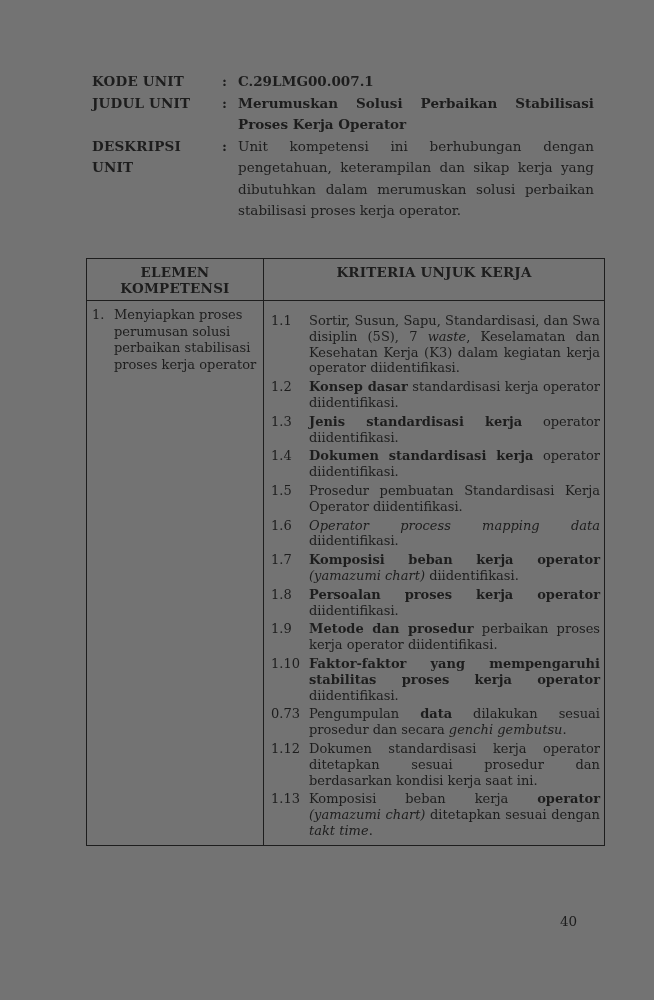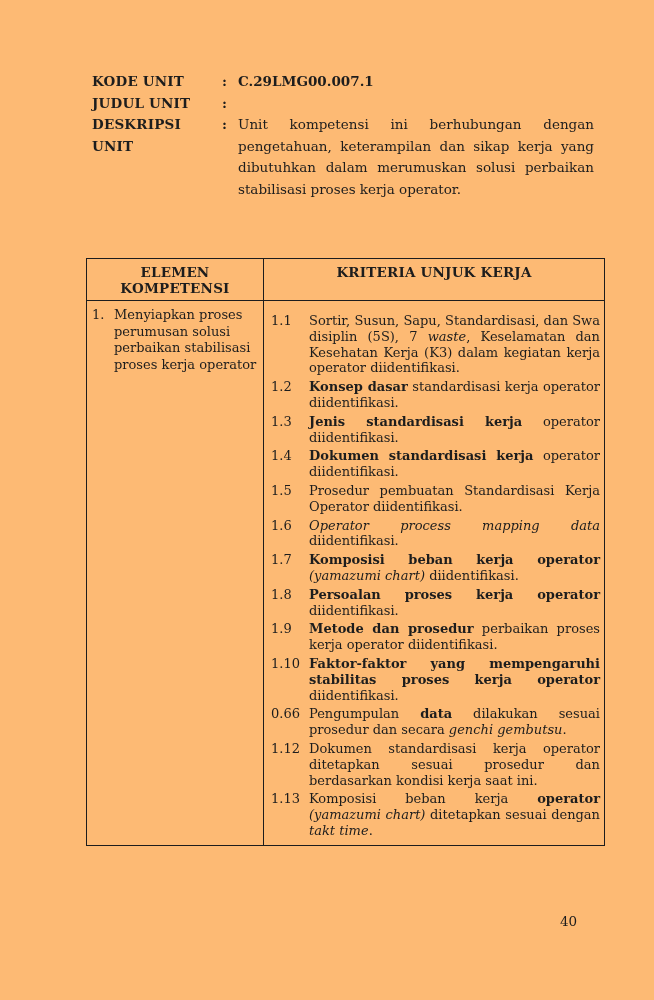--- a/index.html
+++ b/index.html
@@ -4,21 +4,21 @@
 <style>
   html, body {
     margin: 0;
     padding: 0;
     background: #ffffff;
   }
   .page {
     position: relative;
     width: 654px;
     height: 1000px;
-    background: #fdba74;
+    background: #737373;
     font-family: "DejaVu Serif", "Liberation Serif", serif;
     color: #1d1d1d;
     overflow: hidden;
   }
   
   .header-block {
     position: absolute;
     left: 92px;
     top: 71px;
     width: 502px;
@@ -103,20 +103,21 @@
 
   <div class="header-block">
     <div class="hrow">
       <div class="hlabel">KODE UNIT</div>
       <div class="hcolon">:</div>
       <div class="hvalue"><span class="b">C.29LMG00.007.1</span></div>
     </div>
     <div class="hrow">
       <div class="hlabel">JUDUL UNIT</div>
       <div class="hcolon">:</div>
+      <div class="hvalue"><span class="b">Merumuskan Solusi Perbaikan Stabilisasi Proses Kerja Operator</span></div>
     </div>
     <div class="hrow">
       <div class="hlabel">DESKRIPSI UNIT</div>
       <div class="hcolon">:</div>
       <div class="hvalue"><span>Unit kompetensi ini berhubungan dengan pengetahuan, keterampilan dan sikap kerja yang dibutuhkan dalam merumuskan solusi perbaikan stabilisasi proses kerja operator.</span></div>
     </div>
   </div>
 
   <table class="ktable">
     <thead>
@@ -180,21 +181,21 @@
                 <span class="knum">1.9</span>
                 <span class="ktext"><span class="b">Metode dan prosedur</span><span> perbaikan proses kerja operator diidentifikasi.</span></span>
               </div>
 
               <div class="kitem">
                 <span class="knum">1.10</span>
                 <span class="ktext"><span class="b">Faktor-faktor yang mempengaruhi stabilitas proses kerja operator</span><span> diidentifikasi.</span></span>
               </div>
 
               <div class="kitem">
-                <span class="knum">0.66</span>
+                <span class="knum">0.73</span>
                 <span class="ktext"><span>Pengumpulan </span><span class="b">data</span><span> dilakukan sesuai prosedur dan secara </span><span class="i">genchi gembutsu</span><span>.</span></span>
               </div>
 
               <div class="kitem">
                 <span class="knum">1.12</span>
                 <span class="ktext"><span>Dokumen standardisasi kerja operator ditetapkan sesuai prosedur dan berdasarkan kondisi kerja saat ini.</span></span>
               </div>
 
               <div class="kitem">
                 <span class="knum">1.13</span>

